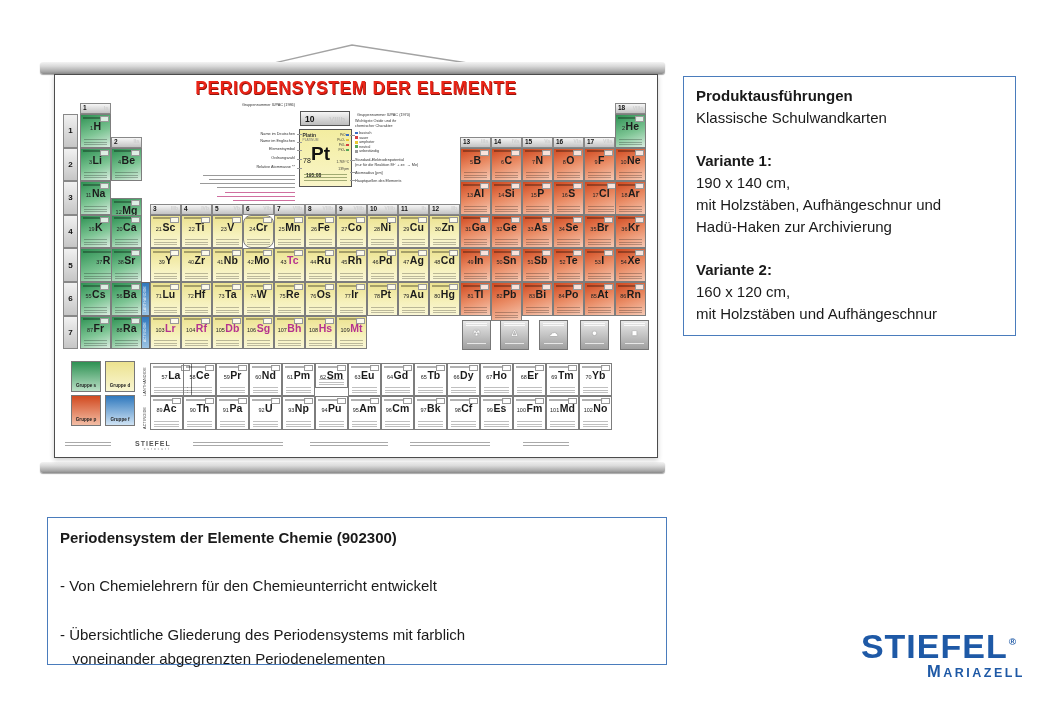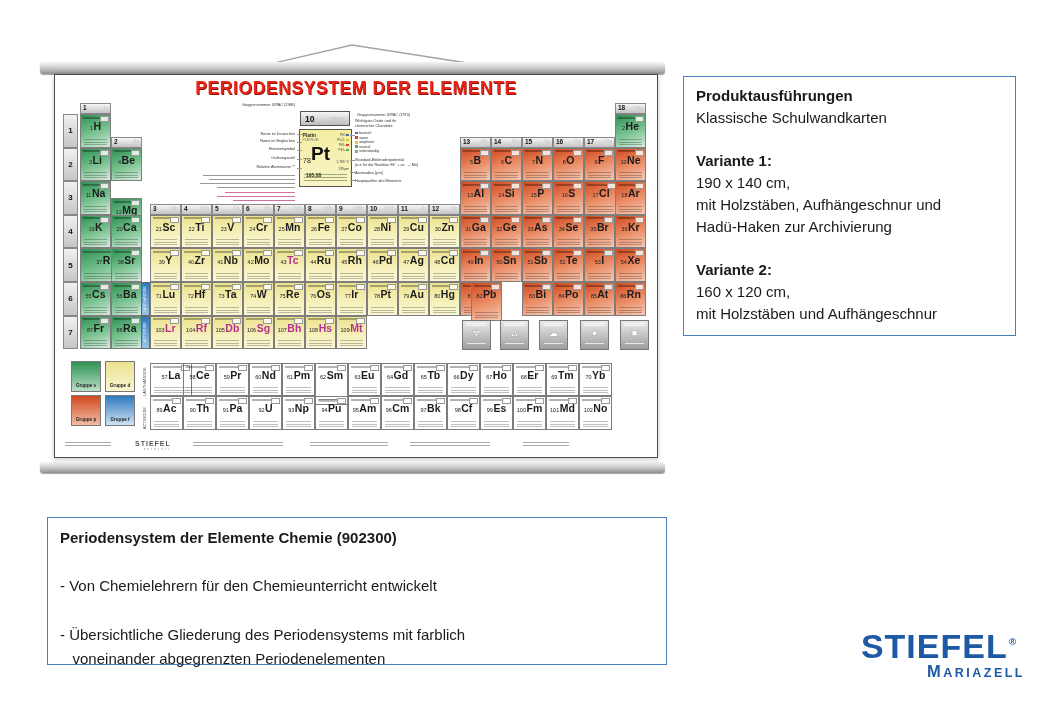--- a/index.html
+++ b/index.html
@@ -396,21 +396,21 @@
             <span class="esym">Ti</span>
           </span>
         </div>
         <div class="cell d" style="left: 157px; top: 139.8px; width: 31px; height: 33.6px;">
           <span class="tag"></span>
           <span class="erow">
             <span class="enum">23</span>
             <span class="esym">V</span>
           </span>
         </div>
-        <div class="cell d" style="left: 188px; top: 139.8px; width: 31px; height: 33.6px;">
+        <div class="cell d" style="left: 188px; top: 139.8px; width: 31px; height: 33.6px; border-radius: 8px;">
           <span class="tag"></span>
           <span class="erow">
             <span class="enum">24</span>
             <span class="esym">Cr</span>
           </span>
         </div>
         <div class="cell d" style="left: 219px; top: 139.8px; width: 31px; height: 33.6px;">
           <span class="tag"></span>
           <span class="erow">
             <span class="enum">25</span>
@@ -704,21 +704,21 @@
             <span class="esym">Hg</span>
           </span>
         </div>
         <div class="cell p" style="left: 405px; top: 207px; width: 31px; height: 33.6px;">
           <span class="tag"></span>
           <span class="erow">
             <span class="enum">81</span>
             <span class="esym">Tl</span>
           </span>
         </div>
-        <div class="cell p" style="left: 416px; top: 207px; width: 31px; height: 39px;">
+        <div class="cell p" style="left: 436px; top: 207px; width: 31px; height: 39px;">
           <span class="tag"></span>
           <span class="erow">
             <span class="enum">82</span>
             <span class="esym">Pb</span>
           </span>
         </div>
         <div class="cell p" style="left: 467px; top: 207px; width: 31px; height: 33.6px;">
           <span class="tag"></span>
           <span class="erow">
             <span class="enum">83</span>
@@ -837,21 +837,21 @@
             <span class="esym">Nd</span>
           </span>
         </div>
         <div class="cell undefined" style="left: 227px; top: 288px; width: 33px; height: 33.2px;">
           <span class="tag"></span>
           <span class="erow">
             <span class="enum">61</span>
             <span class="esym">Pm</span>
           </span>
         </div>
-        <div class="cell undefined" style="left: 260px; top: 288px; width: 33px; height: 42px;">
+        <div class="cell undefined" style="left: 260px; top: 288px; width: 33px; height: 25px;">
           <span class="tag"></span>
           <span class="erow">
             <span class="enum">62</span>
             <span class="esym">Sm</span>
           </span>
         </div>
         <div class="cell undefined" style="left: 293px; top: 288px; width: 33px; height: 33.2px;">
           <span class="tag"></span>
           <span class="erow">
             <span class="enum">63</span>

